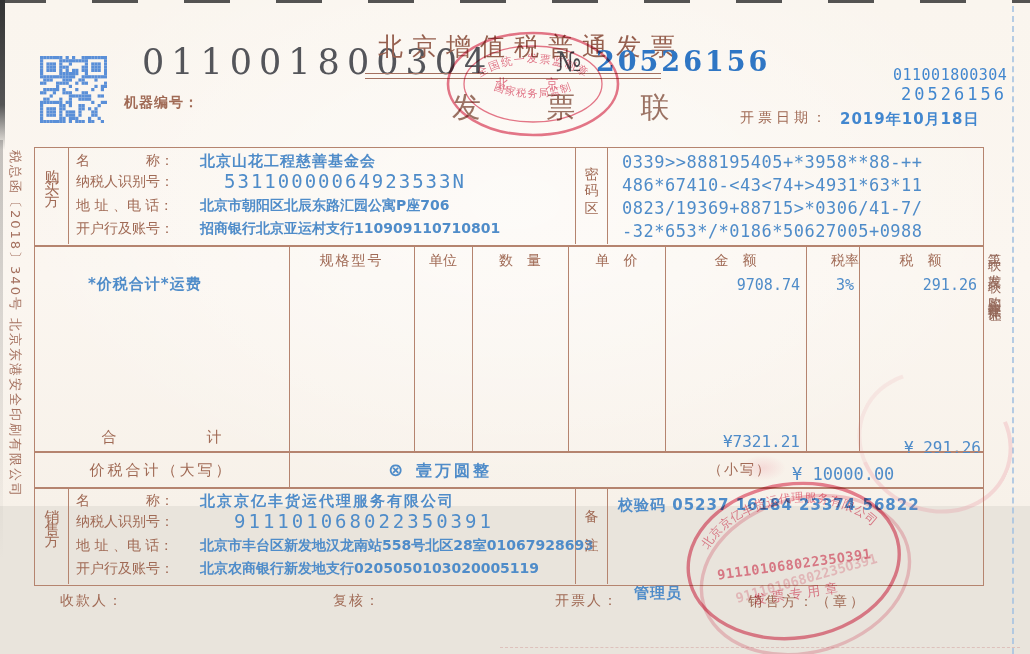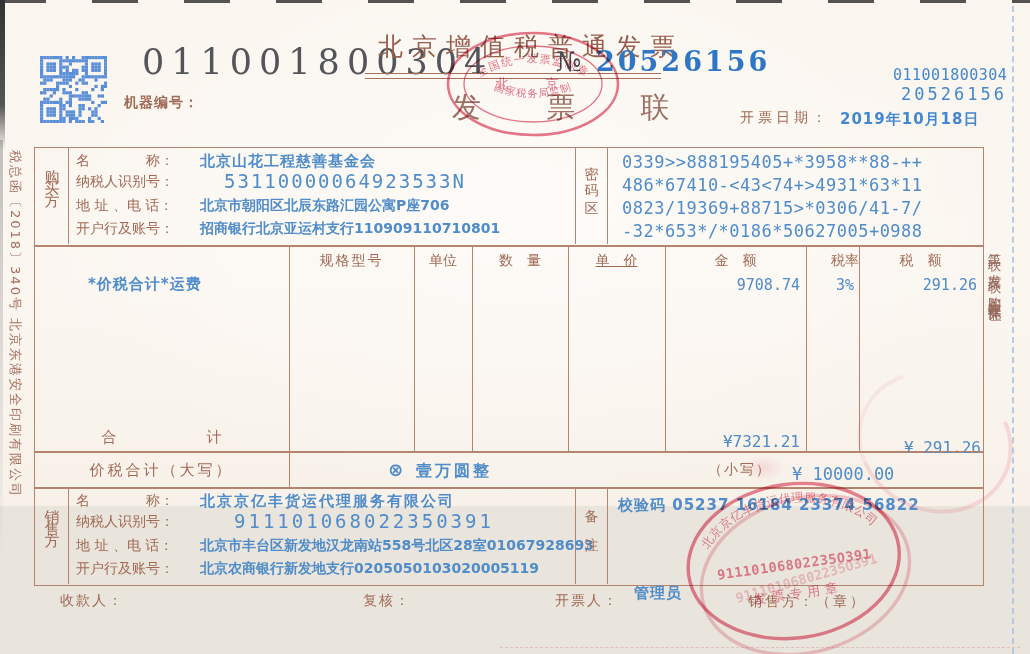--- a/index.html
+++ b/index.html
@@ -354,21 +354,21 @@
   <div class="vline" style="left:414px;top:246px;height:205px;"></div>
   <div class="vline" style="left:472px;top:246px;height:205px;"></div>
   <div class="vline" style="left:568px;top:246px;height:205px;"></div>
   <div class="vline" style="left:665px;top:246px;height:205px;"></div>
   <div class="vline" style="left:806px;top:246px;height:205px;"></div>
   <div class="vline" style="left:859px;top:246px;height:205px;"></div>
 
   <div class="abs lbl" style="left:289px;top:252px;width:125px;text-align:center;font-size:14px;letter-spacing:2px;">规格型号</div>
   <div class="abs lbl" style="left:414px;top:252px;width:58px;text-align:center;font-size:14px;">单位</div>
   <div class="abs lbl" style="left:472px;top:252px;width:96px;text-align:center;font-size:14px;">数　量</div>
-  <div class="abs lbl" style="left:568px;top:252px;width:97px;text-align:center;font-size:14px;text-decoration:underline;">单　价</div>
+  <div class="abs lbl" style="left:568px;top:252px;width:97px;text-align:center;font-size:14px;">单　价</div>
   <div class="abs lbl" style="left:665px;top:252px;width:141px;text-align:center;font-size:14px;">金　额</div>
   <div class="abs lbl" style="left:806px;top:252px;width:53px;text-align:right;font-size:14px;">税率</div>
   <div class="abs lbl" style="left:859px;top:252px;width:123px;text-align:center;font-size:14px;">税　额</div>
 
   <div class="abs val" style="left:88px;top:275px;font-size:15px;font-weight:bold;letter-spacing:1px;">*价税合计*运费</div>
   <div class="abs val mono" style="left:665px;top:276px;width:135px;text-align:right;font-size:15px;">9708.74</div>
   <div class="abs val mono" style="left:806px;top:276px;width:48px;text-align:right;font-size:15px;">3%</div>
   <div class="abs val mono" style="left:859px;top:276px;width:118px;text-align:right;font-size:15px;">291.26</div>
 
   <div class="abs lbl" style="left:34px;top:428px;width:255px;text-align:center;font-size:15px;">合　　　　　　计</div>
@@ -400,21 +400,21 @@
   <div class="abs lbl" style="left:76px;top:537px;font-size:14px;">地 址 、电 话：</div>
   <div class="abs val" style="left:200px;top:537px;font-size:14px;font-weight:bold;">北京市丰台区新发地汉龙南站558号北区28室01067928693</div>
 
   <div class="abs lbl" style="left:76px;top:560px;font-size:14px;">开户行及账号：</div>
   <div class="abs val" style="left:200px;top:560px;font-size:14px;font-weight:bold;">北京农商银行新发地支行0205050103020005119</div>
 
   <div class="abs remark-label" style="left:583px;top:498px;">备注</div>
   <div class="abs val" style="left:618px;top:496px;font-size:15px;font-weight:bold;letter-spacing:1px;">校验码 05237 16184 23374 56822</div>
 
   <div class="abs lbl" style="left:60px;top:592px;font-size:14px;letter-spacing:2px;">收款人：</div>
-  <div class="abs lbl" style="left:333px;top:592px;font-size:14px;letter-spacing:2px;margin-left:30px;">复核：</div>
+  <div class="abs lbl" style="left:333px;top:592px;font-size:14px;letter-spacing:2px;">复核：</div>
   <div class="abs lbl" style="left:555px;top:592px;font-size:14px;letter-spacing:2px;">开票人：</div>
   <div class="abs val" style="left:634px;top:584px;font-size:15px;font-weight:bold;letter-spacing:1px;">管理员</div>
   <div class="abs lbl" style="left:748px;top:593px;font-size:14px;letter-spacing:3px;">销售方：（章）</div>
 
   <div class="abs side-note-left" style="left:6px;top:150px;height:420px;">税总函〔2018〕340号 北京东港安全印刷有限公司</div>
   <div class="abs side-note-right" style="left:986px;top:243px;height:300px;">第二联：发票联　购买方记账凭证</div>
 
   <div class="perforation"></div>
   <div class="fold-line"></div>
 

